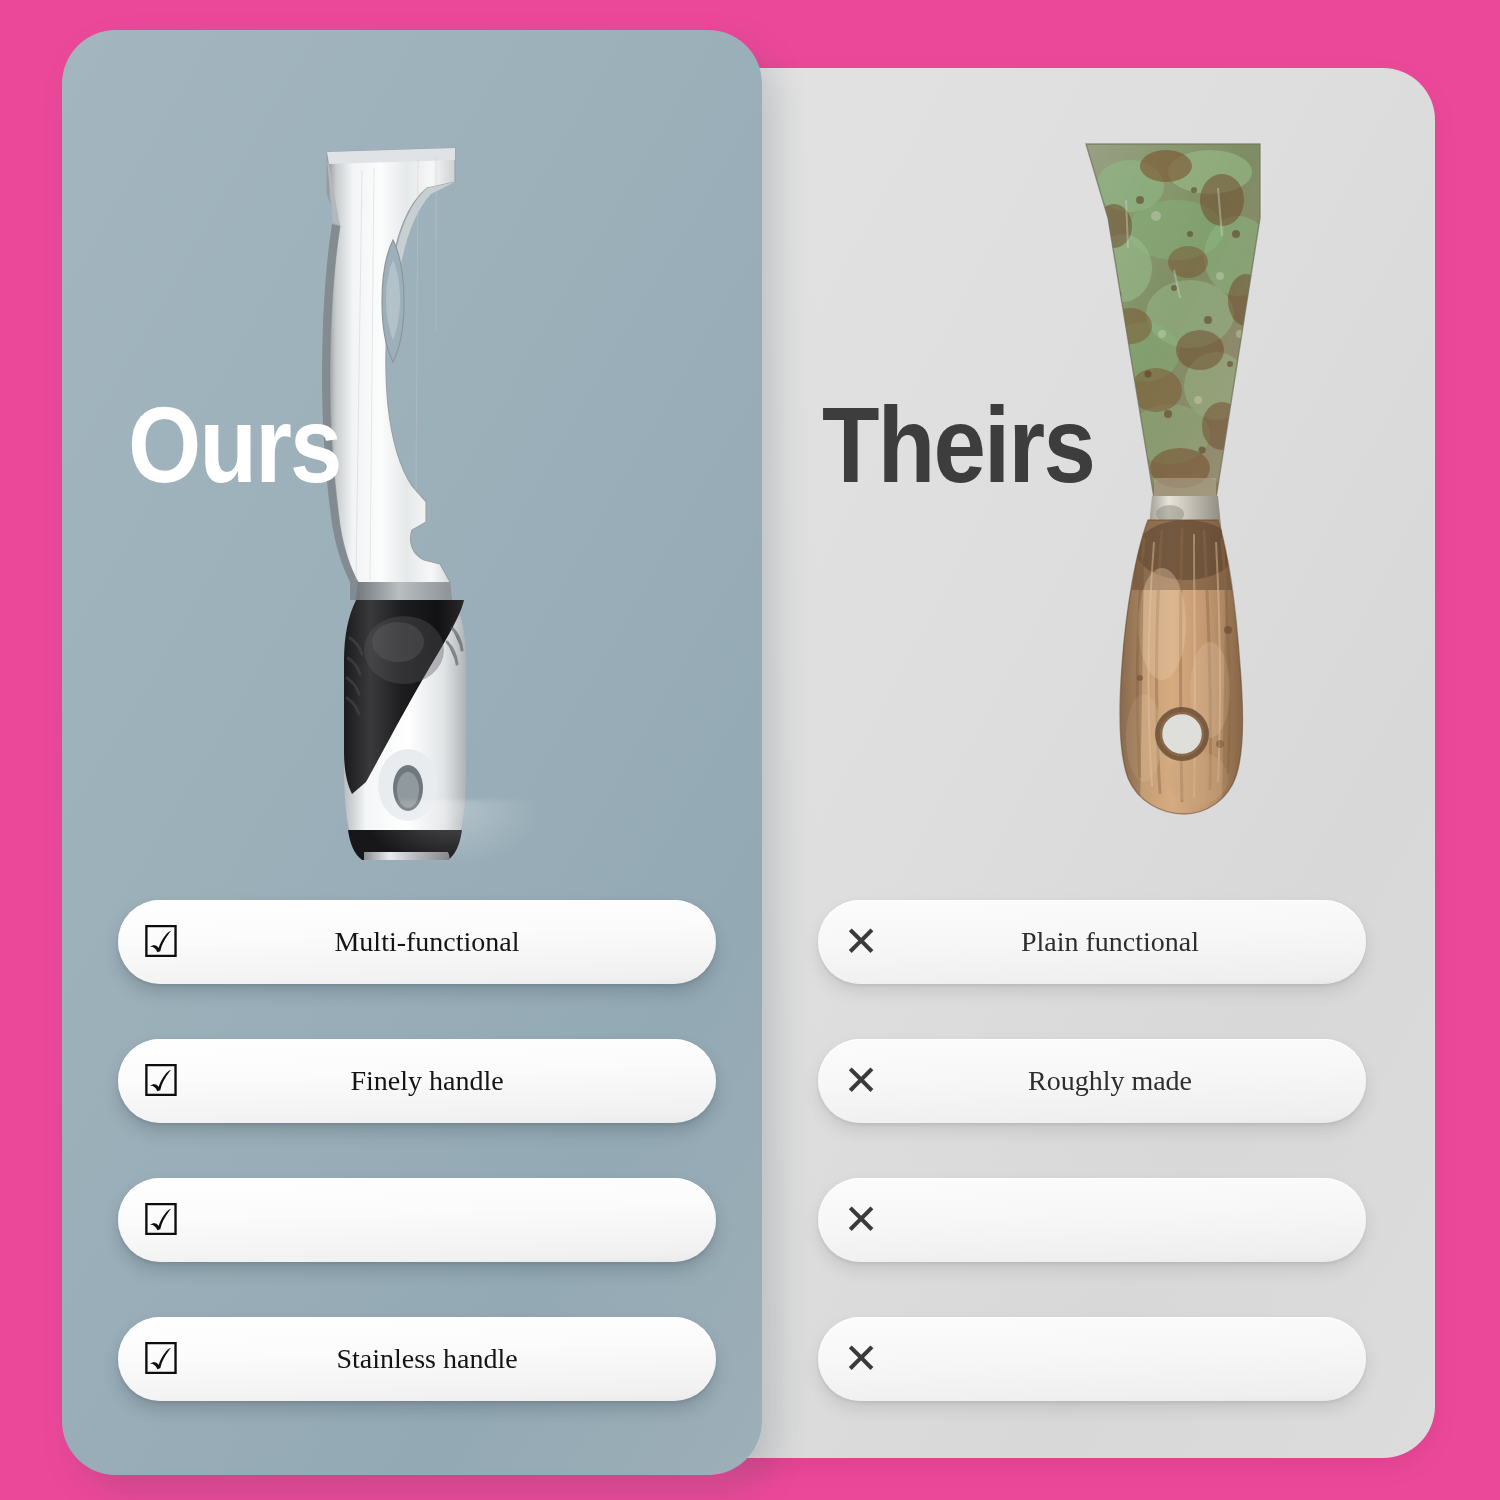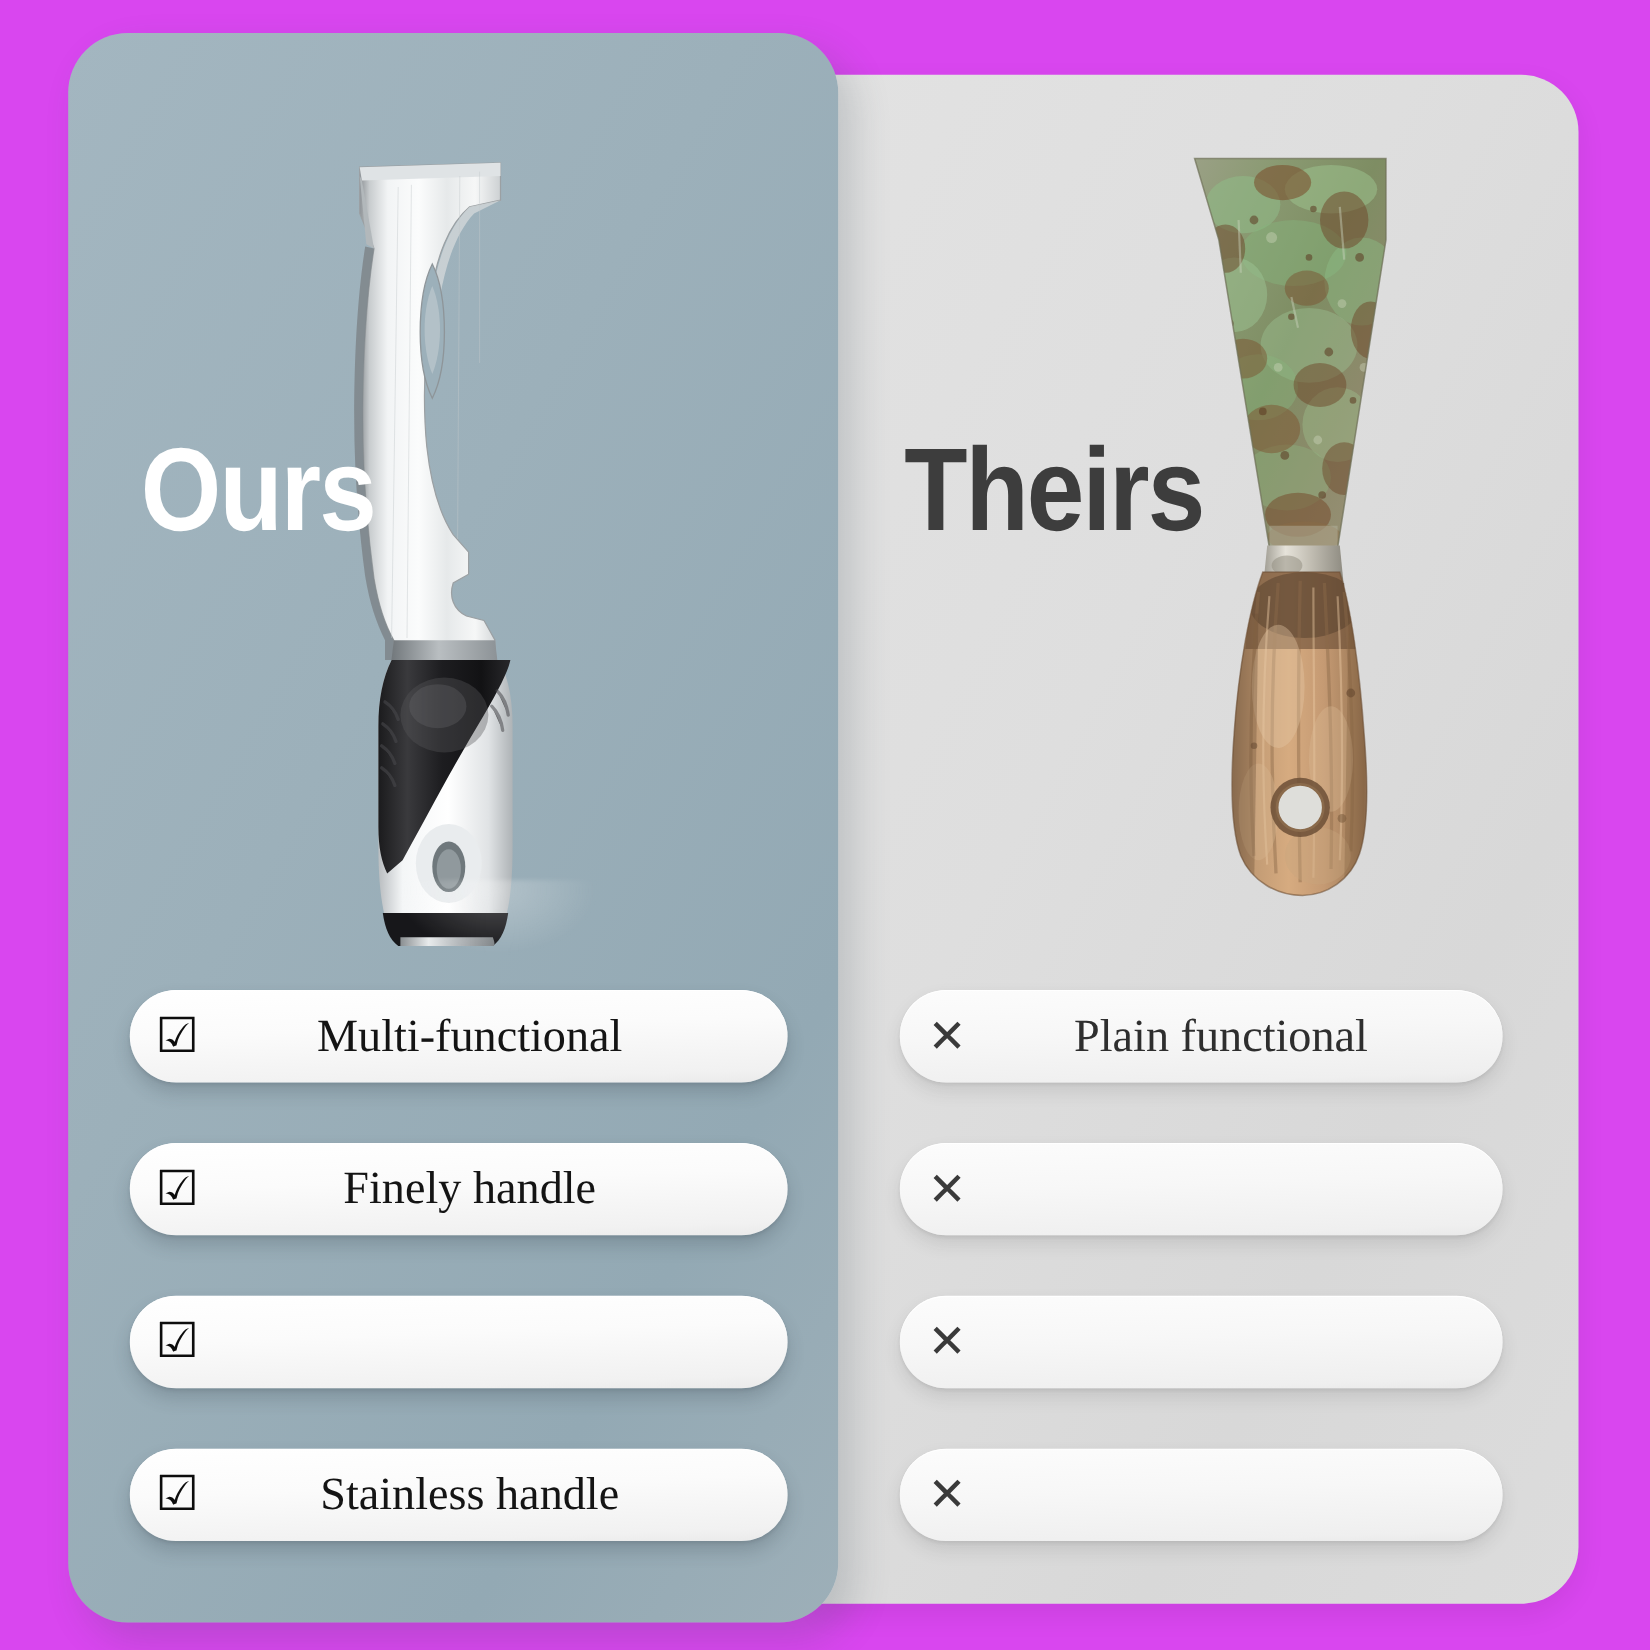--- a/index.html
+++ b/index.html
@@ -7,21 +7,21 @@
   html, body {
     width:1500px; height:1500px;
     background:#f5f5f5;
     font-family:"Liberation Serif", serif;
     overflow:hidden;
   }
 
   #stage {
     position:relative;
     width:1500px; height:1500px;
-    background:#d946ef;
+    background:#ec4899;
   }
 
   
   .card {
     position:absolute;
     overflow:hidden;
   }
 
   #card-theirs {
     left:745px; top:68px;
@@ -100,21 +100,21 @@
     font-size:42px;
     font-weight:600;
     color:#3a3a3a;
   }
 
   .pill-label {
     flex:1 1 auto;
     text-align:center;
     padding-right:66px;
     font-family:"Liberation Serif", serif;
-    font-size:42px;
+    font-size:28px;
     color:#141414;
     white-space:nowrap;
   }
   #list-theirs .pill-label {
     color:#2e2e2e;
     padding-right:50px;
   }
 
   
   #tool-ours {
@@ -455,20 +455,21 @@
 
   <div class="pill-list" id="list-theirs">
 
     <div class="pill">
       <span class="pill-mark mark-cross">✕</span>
       <span class="pill-label">Plain functional</span>
     </div>
 
     <div class="pill">
       <span class="pill-mark mark-cross">✕</span>
+      <span class="pill-label">Roughly made</span>
     </div>
 
     <div class="pill">
       <span class="pill-mark mark-cross">✕</span>
     </div>
 
     <div class="pill">
       <span class="pill-mark mark-cross">✕</span>
     </div>
   </div>

